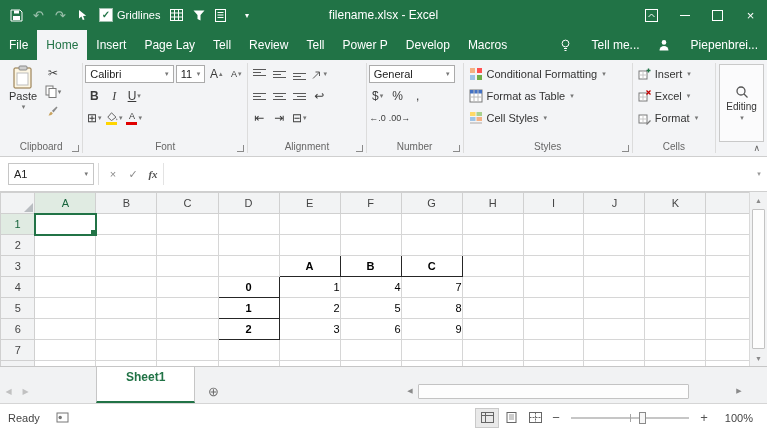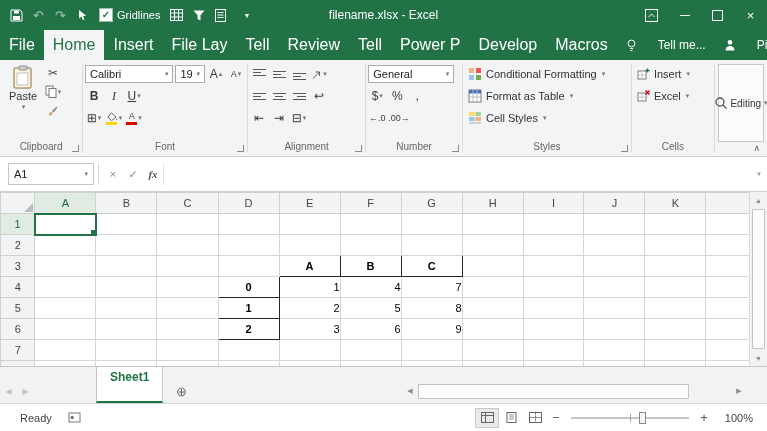--- a/index.html
+++ b/index.html
@@ -15,21 +15,21 @@
   .cb{width:12px;height:12px;background:#fff;border:1px solid #9fbfae;color:#217346;font-size:10px;line-height:11px;text-align:center;font-weight:bold}
   .qat-dd{font-size:8px;padding:0 4px}
   .title{position:absolute;left:0;right:0;top:0;height:30px;line-height:30px;text-align:center;font-size:12px;pointer-events:none}
   .win-controls{margin-left:auto;display:flex;height:30px;position:relative;z-index:2}
   .win-controls>span{width:33px;height:30px;display:flex;align-items:center;justify-content:center;font-size:13px;color:#fff}
   .minbar{display:inline-block;width:10px;height:1px;background:#fff}
   .maxbox{display:inline-block;width:9px;height:9px;border:1px solid #fff}
   
   .tabbar{flex:0 0 30px;background:#217346;display:flex;align-items:stretch;color:#fff}
   #ribbon-tabs{display:flex}
-  .rtab{padding:0 9px;line-height:30px;font-size:16px;white-space:nowrap;cursor:default}
+  .rtab{padding:0 9px;line-height:30px;font-size:12px;white-space:nowrap;cursor:default}
   .rtab.active{background:#f3f4f6;color:#217346}
   .tab-right{margin-left:auto;display:flex;align-items:center;font-size:12px}
   .tab-right>div{display:flex;align-items:center;gap:21px;padding:0 9px;height:30px;white-space:nowrap}
   
   .ribbon{flex:0 0 96px;background:#f3f4f6;border-bottom:1px solid #cfcfcf;display:flex;position:relative}
   .rgroup{display:flex;flex-direction:column;padding:3px 2px 0;position:relative}
   .rcontent{flex:1;display:flex}
   .rcol{display:flex;flex-direction:column;justify-content:flex-start}
   .rrow{display:flex;align-items:center;height:22px;gap:2px}
   .glabel{height:16px;font-size:10px;color:#666;text-align:center;line-height:14px}
@@ -45,21 +45,21 @@
   .stackv{display:inline-flex;flex-direction:column;align-items:center;justify-content:center;line-height:10px}
   .colorbar{width:11px;height:3px;margin-top:1px}
   .al{width:13px;height:11px;display:inline-flex;flex-direction:column;justify-content:center;gap:2px}
   .al i{height:1px;background:#595959;display:block;width:100%}
   .al.c2 i:nth-child(2){width:64%}
   .al.left i:nth-child(2){margin-right:auto}
   .al.center i:nth-child(2){margin:0 auto}
   .al.right i:nth-child(2){margin-left:auto}
   .va-top{justify-content:flex-start}.va-mid{justify-content:center}.va-bot{justify-content:flex-end}
   .stybtn{display:flex;align-items:center;gap:4px;height:22px;padding:0 3px;font-size:11px;color:#333;white-space:nowrap;cursor:default}
-  .editingbox{width:44px;margin:4px 3px 14px;border:1px solid #c9c9c9;background:#fbfbfc;display:flex;flex-direction:row;align-items:center;justify-content:center;gap:2px;font-size:10px;color:#333}
+  .editingbox{width:44px;margin:4px 3px 14px;border:1px solid #c9c9c9;background:#fbfbfc;display:flex;flex-direction:column;align-items:center;justify-content:center;gap:2px;font-size:10px;color:#333}
   .collapse-r{position:absolute;right:7px;bottom:3px;font-size:9px;color:#666}
   .tinytxt{font-size:9px;color:#3b3b3b}
   
   .formula-row{flex:0 0 34px;background:#fff;border-bottom:1px solid #cfcfcf;display:flex;align-items:center;padding-left:8px}
   .namebox{width:86px;height:22px;background:#fff;border:1px solid #c6c6c6;display:flex;align-items:center;justify-content:space-between;font-size:11px;padding:0 5px;color:#222;box-sizing:border-box}
   .fsep{width:1px;height:22px;background:#dcdcdc;margin:0 4px}
   .fbtn{width:20px;height:22px;display:flex;align-items:center;justify-content:center;font-size:11px;color:#8a8a8a}
   .fx{font-style:italic;font-family:"Liberation Serif",serif;color:#555;font-weight:bold}
   .formula-input{flex:1;height:22px;background:#fff;border-left:1px solid #e3e3e3;font-size:11px;display:flex;align-items:center;padding:0 4px;color:#000}
   .fexpand{width:16px;font-size:7px;color:#999;text-align:center}
@@ -77,29 +77,29 @@
   td.cell.number{text-align:right;padding-right:4px}
   td.cell.selected{outline:2px solid #217346;outline-offset:-1px;position:relative;z-index:2}
   td.cell.selected::after{content:"";position:absolute;right:-2px;bottom:-2px;width:5px;height:5px;background:#217346;border:1px solid #fff}
   .vscroll{position:absolute;top:0;right:0;bottom:0;width:17px;background:#f1f2f3;border-left:1px solid #dadada;display:flex;flex-direction:column;align-items:center;z-index:3}
   .vs-btn{height:16px;width:100%;display:flex;align-items:center;justify-content:center;font-size:7px;color:#8a8a8a}
   .vthumb{flex:1;width:11px;background:#fdfdfd;border:1px solid #c3c3c3;border-radius:1px;margin:1px 0}
   
   .sheetbar{flex:0 0 25px;background:#f1f2f3;border-top:1px solid #c6c6c6;display:flex;align-items:flex-end}
   .snav{width:17px;height:24px;display:flex;align-items:center;justify-content:center;font-size:8px;color:#9a9a9a}
   .tabspacer{width:62px}
-  .sheet-tab{background:#fff;border-left:1px solid #c6c6c6;border-right:1px solid #c6c6c6;border-bottom:2px solid #217346;color:#217346;font-weight:bold;font-size:12px;padding:0 13px;height:36px;line-height:21px;box-sizing:border-box}
+  .sheet-tab{background:#fff;border-left:1px solid #c6c6c6;border-right:1px solid #c6c6c6;border-bottom:2px solid #217346;color:#217346;font-weight:bold;font-size:12px;padding:0 29px;height:36px;line-height:21px;box-sizing:border-box}
   .new-sheet{width:24px;height:24px;display:flex;align-items:center;justify-content:center;font-size:13px;color:#6e6e6e;margin-left:6px}
   .hscroll{display:flex;align-items:center;width:345px;margin-left:auto;margin-right:20px;height:24px}
   .hs-btn{width:16px;text-align:center;font-size:7px;color:#8a8a8a}
   .htrack{flex:1;height:15px;display:flex;align-items:center}
   .hthumb{width:86%;height:13px;background:#fdfdfd;border:1px solid #c3c3c3;border-radius:1px}
   
   .statusbar{flex:0 0 27px;background:#fff;border-top:1px solid #d5d5d5;display:flex;align-items:center;font-size:11px;color:#444}
-  .ready{padding-left:20px}
+  .ready{padding-left:8px}
   .sb-icon{margin-left:16px;display:flex;align-items:center}
   .viewbtn{width:24px;height:20px;display:flex;align-items:center;justify-content:center}
   .viewbtn.active{background:#e9e9e9;border:1px solid #c9c9c9;box-sizing:border-box}
   .zbtn{width:18px;text-align:center;font-size:13px;color:#555}
   .ztrack{width:118px;height:2px;background:#c6c6c6;position:relative;margin:0 6px}
   .znotch{position:absolute;left:50%;top:-3px;width:1px;height:8px;background:#a6a6a6}
   .zthumb{position:absolute;left:58%;top:-5px;width:7px;height:12px;background:#f6f6f6;border:1px solid #8a8a8a;box-sizing:border-box}
   .zoomlvl{width:40px;text-align:right;padding-right:14px}
   svg{display:block}
 </style>
@@ -163,21 +163,21 @@
         </span>
       <span>×</span>
     </div>
   </div>
 
   <div class="tabbar">
     <div id="ribbon-tabs">
         <div class="rtab">File</div>
         <div class="rtab active">Home</div>
         <div class="rtab">Insert</div>
-        <div class="rtab">File Lay</div>
+        <div class="rtab">Page Lay</div>
         <div class="rtab">Tell</div>
         <div class="rtab">Review</div>
         <div class="rtab">Tell</div>
         <div class="rtab">Power P</div>
         <div class="rtab">Develop</div>
         <div class="rtab">Macros</div>
       </div>
     <div class="tab-right">
       <div>
         <span>
@@ -237,21 +237,21 @@
     <div class="gsep"></div>
 
     <div class="rgroup g-font">
       <div class="rcontent rcol">
         <div class="rrow">
           <div class="combo w-fontname">
             <span>Calibri</span>
             <span class="dd">▾</span>
           </div>
           <div class="combo w-fontsize">
-            <span>19</span>
+            <span>11</span>
             <span class="dd">▾</span>
           </div>
           <span class="sbtn">
               <span>A</span>
               <span class="dd">▴</span>
             </span>
           <span class="sbtn">
               <span class="tinytxt">A</span>
               <span class="dd">▾</span>
             </span>
@@ -437,20 +437,29 @@
           <span>Insert</span>
           <span class="dd">▾</span>
         </div>
         <div class="stybtn">
           <svg width="13" height="13" viewBox="0 0 13 13">
               <rect x="1" y="3" width="8" height="8" fill="#fff" stroke="#7a7a7a"></rect>
               <path d="M1 7h8M5 3v8" stroke="#c6c6c6"></path>
               <path d="M8.5.5l4 4M12.5.5l-4 4" stroke="#c00000" stroke-width="1.3"></path>
             </svg>
           <span>Excel</span>
+          <span class="dd">▾</span>
+        </div>
+        <div class="stybtn">
+          <svg width="13" height="13" viewBox="0 0 13 13">
+              <rect x="1" y="3" width="8" height="8" fill="#fff" stroke="#7a7a7a"></rect>
+              <path d="M1 7h8M5 3v8" stroke="#c6c6c6"></path>
+              <path d="M8.5 12.5l4-4" stroke="#7a7a7a" stroke-width="1.3"></path>
+            </svg>
+          <span>Format</span>
           <span class="dd">▾</span>
         </div>
       </div>
       <div class="glabel">Cells</div>
     </div>
     <div class="gsep"></div>
 
     <div class="editingbox">
       <span>
         <svg width="14" height="14" viewBox="0 0 14 14">

